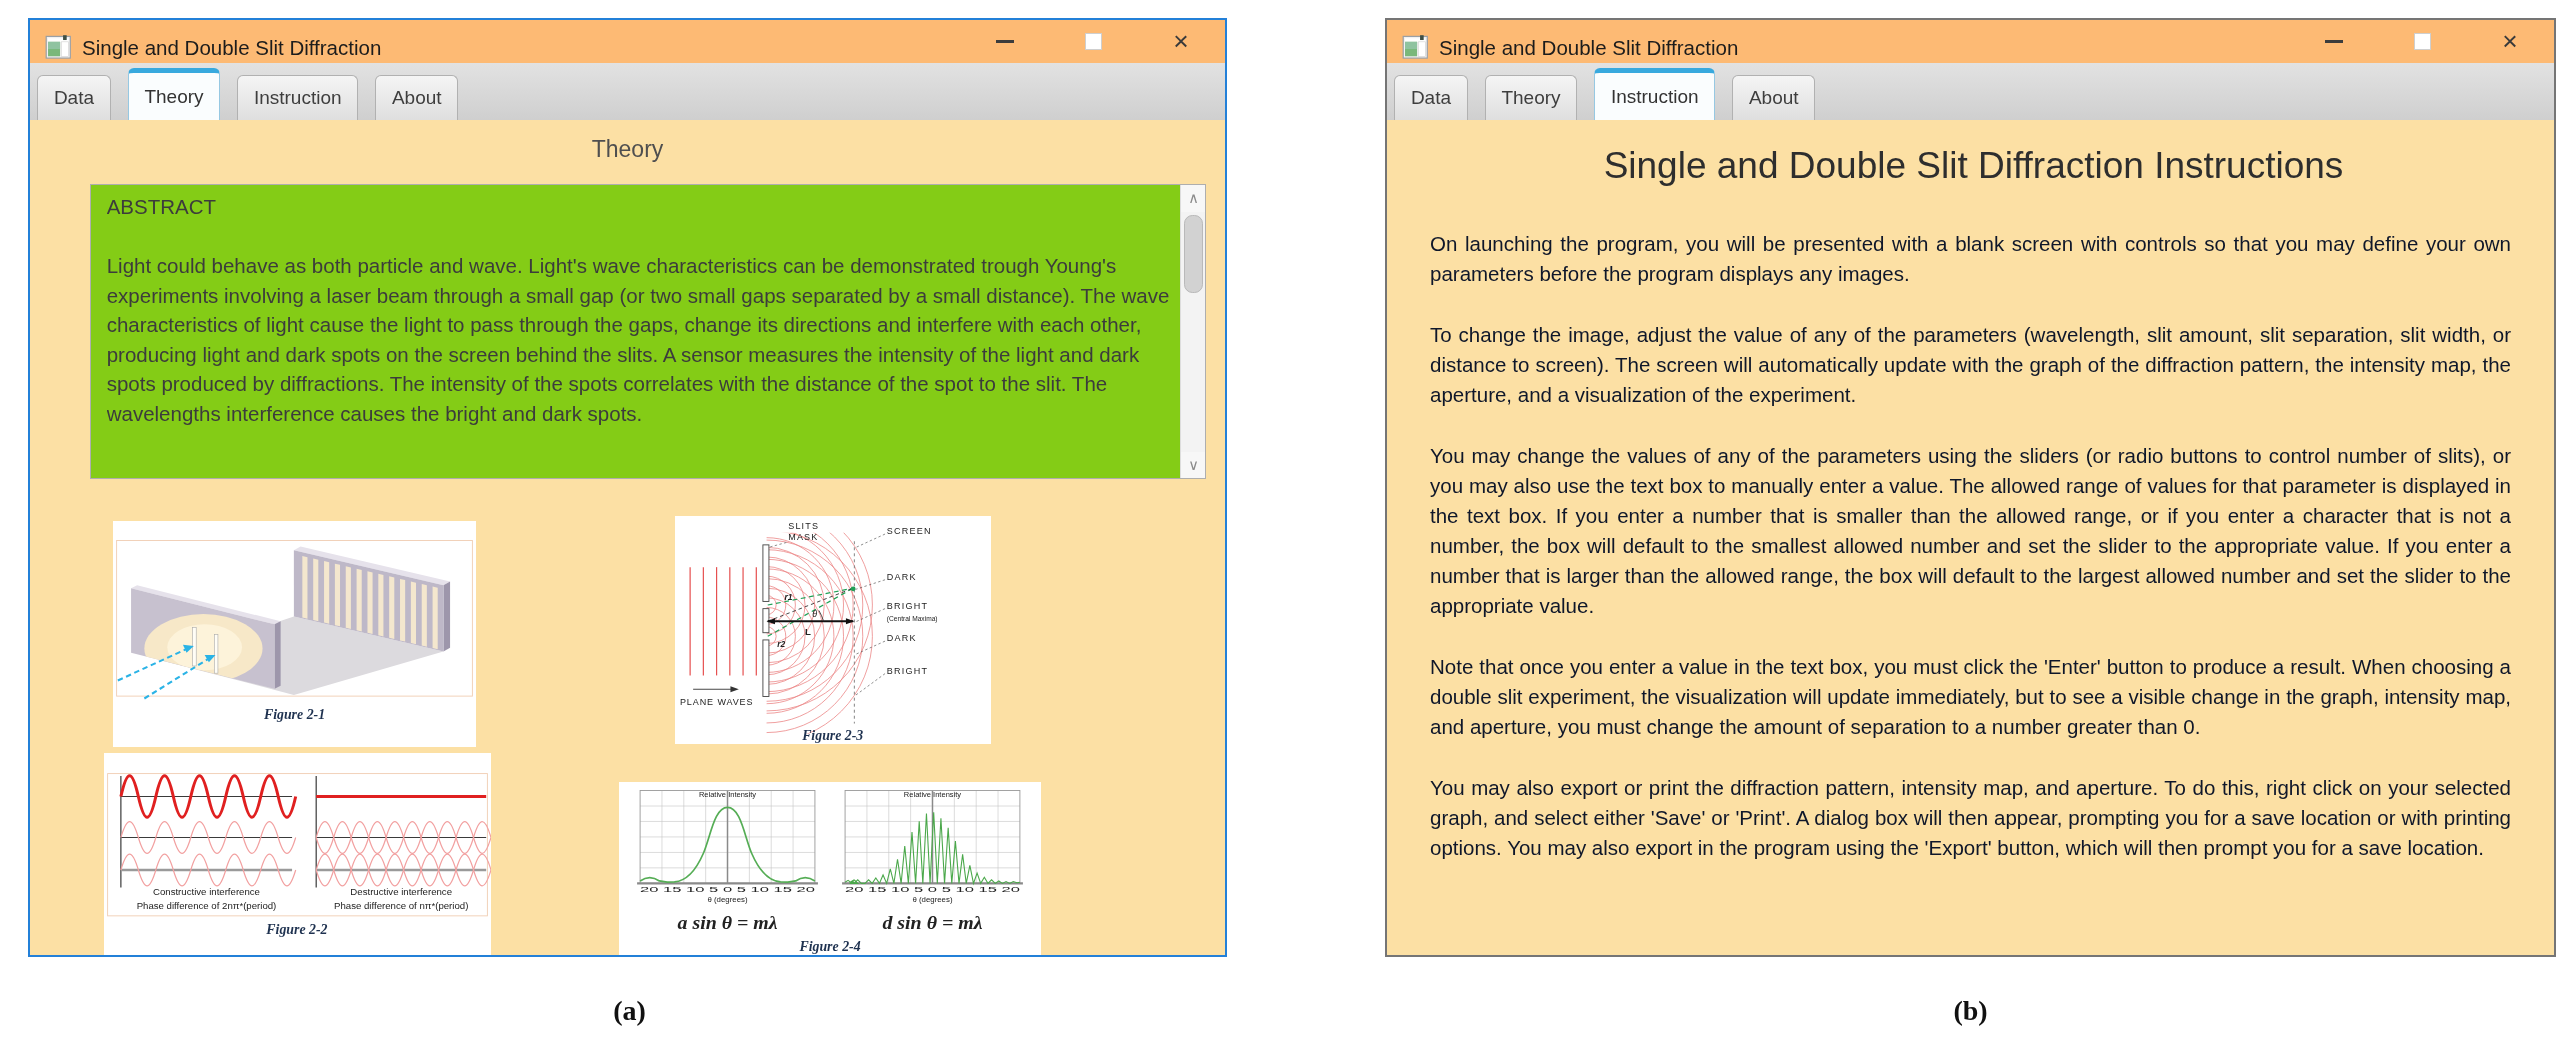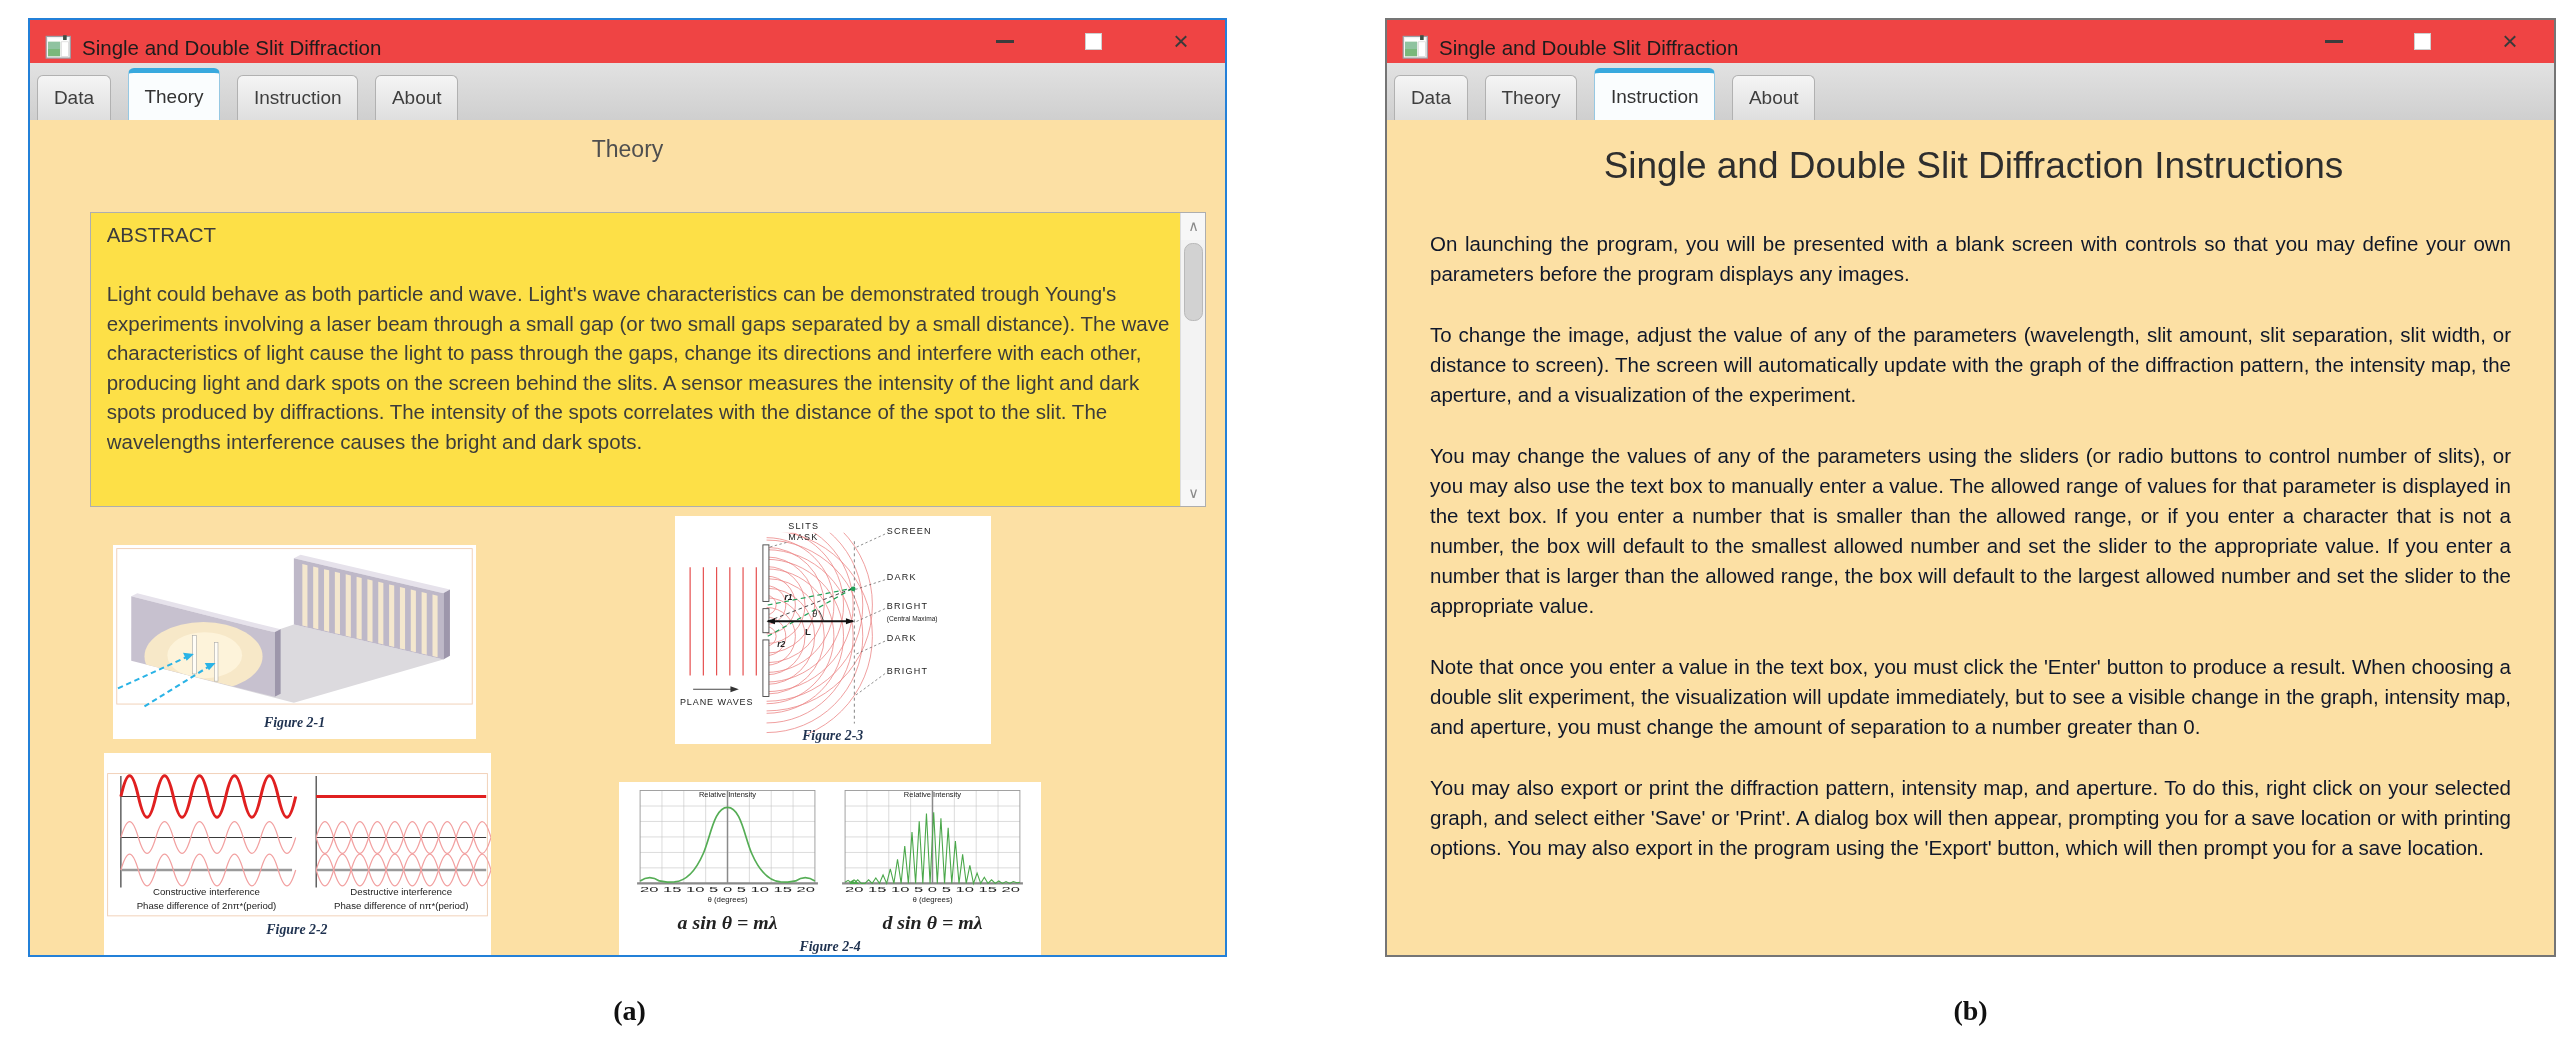--- a/index.html
+++ b/index.html
@@ -4,46 +4,46 @@
 <style>
   * { margin:0; padding:0; box-sizing:border-box; }
   html,body { width:2576px; height:1056px; background:#ffffff; font-family:"Liberation Sans", sans-serif; }
   .stage { position:relative; width:2576px; height:1056px; overflow:hidden; }
 
   
   .app-window { position:absolute; background:#ffffff; }
   .win-a { left:28px; top:18px; width:1199px; height:939px; border:2.4px solid #2380d8; }
   .win-b { left:1385px; top:18px; width:1171px; height:939px; border:2.4px solid #757575; }
 
-  .titlebar { position:absolute; left:0; top:0; right:0; height:55px; background:#ef4444; display:flex; align-items:center; }
+  .titlebar { position:absolute; left:0; top:0; right:0; height:55px; background:#fdba74; display:flex; align-items:center; }
   .app-icon { width:26.5px; height:26.5px; margin-left:14.5px; flex:0 0 auto; }
   .win-title { margin-left:11px; font-size:20.5px; color:#1c1c1c; white-space:nowrap; }
   .win-controls { position:absolute; right:0; top:0; height:43px; width:283px; display:flex; align-items:center; justify-content:flex-end; }
   .ctrl { width:88px; height:43px; display:flex; align-items:center; justify-content:center; }
   .min-glyph { width:18px; height:2.4px; background:#3c3c3c; }
   .max-glyph { width:17px; height:17px; border:1.8px solid #cfcfcf; background:#fff; }
   .close-glyph { font-size:26.5px; color:#3a3a3a; line-height:1; font-weight:400; }
 
   .tabstrip { position:absolute; left:0; top:43px; right:0; height:57px; background:linear-gradient(#e2e2e2,#cfcfcf); display:flex; align-items:flex-end; padding-left:7.2px; }
   .tab { display:flex; align-items:center; justify-content:center; padding:0 15.7px; height:45px; margin-right:17px; font-size:19px; color:#3e3e3e; background:linear-gradient(#f5f5f5,#dfdfdf); border:1.2px solid #b1b1b1; border-bottom:none; border-radius:6px 6px 0 0; white-space:nowrap; }
   .tab.selected { height:52px; background:#fafdfe; border:1.2px solid #96c8e2; border-bottom:none; border-top:5.4px solid #38a9de; color:#333333; }
 
   .content { position:absolute; left:0; top:100px; right:0; bottom:0; background:#fce0a4; overflow:hidden; }
 
   
   .theory-header { text-align:center; padding-top:15.7px; font-size:23px; color:#4f4f4f; }
-  .abstract-box { position:absolute; left:60px; top:92px; width:1116px; height:295px; background:#fde047; border:1.2px solid #aeaeae; overflow:hidden; }
+  .abstract-box { position:absolute; left:60px; top:64px; width:1116px; height:295px; background:#84cc16; border:1.2px solid #aeaeae; overflow:hidden; }
   .abstract-text { position:absolute; left:15.7px; top:7.2px; right:34px; bottom:3.6px; font-size:20.5px; line-height:29.5px; color:#3c3c3c; white-space:pre-wrap; overflow:hidden; }
   .vscrollbar { position:absolute; right:0; top:0; width:25px; bottom:0; background:#f3f3f3; border-left:0.6px solid #dddddd; }
   .scroll-btn { position:absolute; left:0; width:25px; height:26.5px; display:flex; align-items:center; justify-content:center; color:#8a8a8a; font-size:14.5px; background:#f7f7f7; }
   .scroll-btn.up { top:0; } .scroll-btn.down { bottom:0; }
   .scroll-thumb { position:absolute; left:3px; top:30px; width:18.7px; height:78px; background:#d2d2d2; border:0.6px solid #b9b9b9; border-radius:8.4px; }
 
   .figure-panel { position:absolute; background:#ffffff; }
-  .fig1 { left:83px; top:401px; width:363px; height:194px;margin-top:24px; }
+  .fig1 { left:83px; top:401px; width:363px; height:226px; }
   .fig3 { left:645px; top:396px; width:316px; height:228px; }
   .fig2 { left:74px; top:633px; width:387px; height:216px; }
   .fig4 { left:589px; top:650px; width:422px; height:175px;margin-top:12px; }
   .figure-panel svg { display:block; width:100%; height:100%; }
   .figcap { font-family:"Liberation Serif", serif; font-weight:bold; font-style:italic; fill:#1f3250; font-size:23px; }
   .figtxt { font-family:"Liberation Sans", sans-serif; fill:#222222; }
 
   
   .instr-heading { margin-top:25px; text-align:center; font-size:37px; color:#2e2e2e;padding-left:6px; }
   .instr-body { padding:0 43px; }

